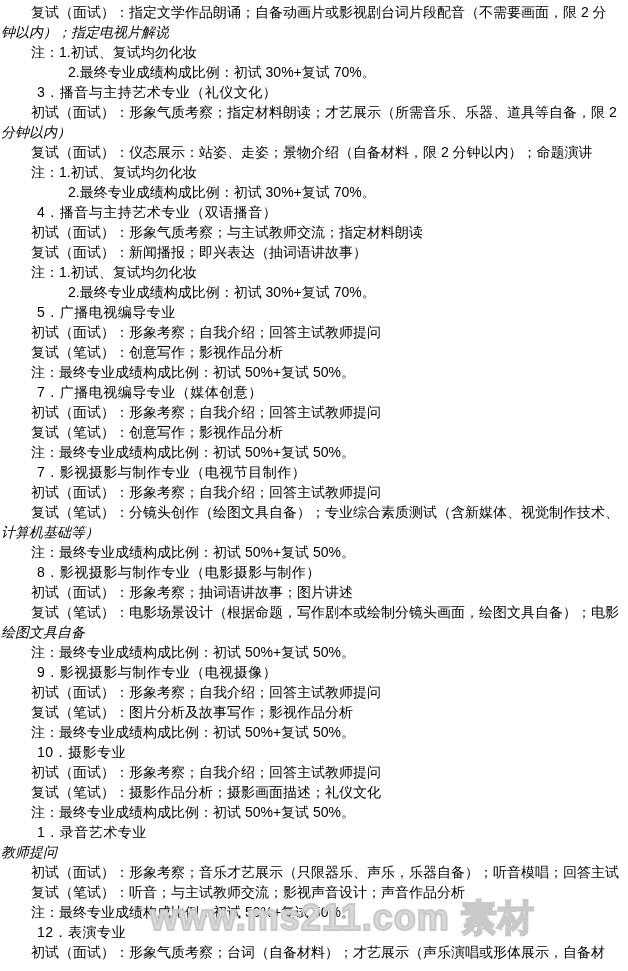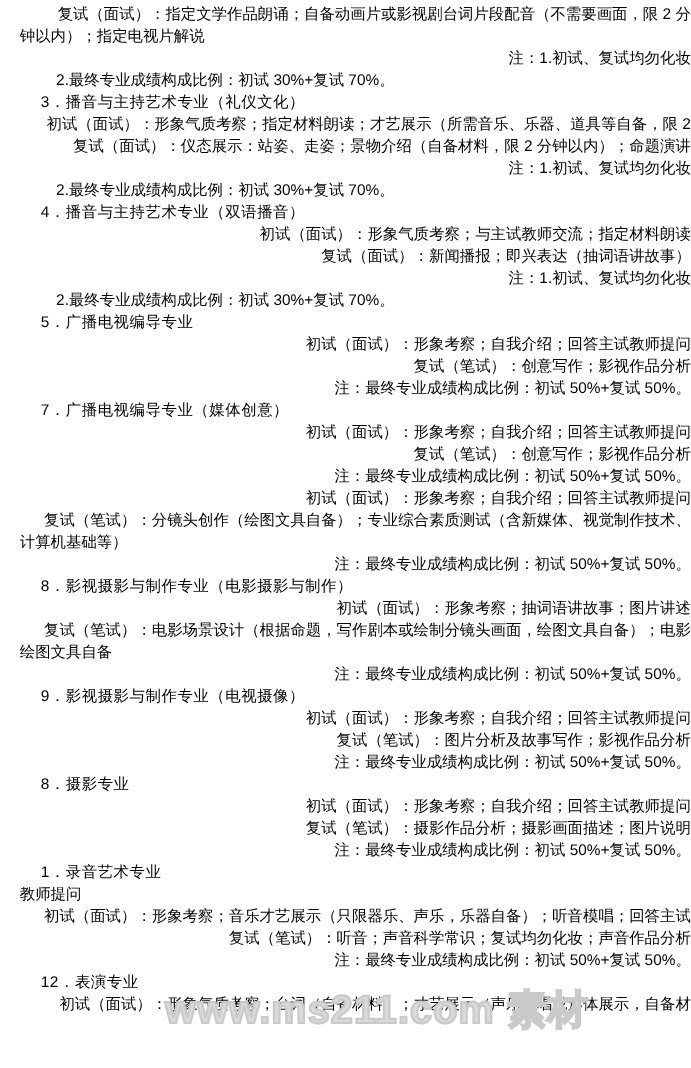--- a/index.html
+++ b/index.html
@@ -16,23 +16,23 @@
     box-sizing: border-box;
   }
   .doc { position: relative; z-index: 1; }
   .line {
     height: 20px;
     line-height: 20px;
     font-size: 14px;
     white-space: pre;
     overflow: hidden;
   }
-  .body-first { padding-left: 15px; text-align: right; }
-  .body-cont  { padding-left: 18px; }
-  .note-sub   { padding-left: 51px; }
+  .body-first { padding-left: 31px; }
+  .body-cont  { padding-left: 1px; font-style: italic; }
+  .note-sub   { padding-left: 68px; }
   .heading    { padding-left: 37px; font-weight: normal; letter-spacing: 0.5px; }
   .watermark {
     position: absolute;
     left: 150px;
     top: 894px;
     z-index: 2;
     font-size: 36px;
     font-weight: bold;
     letter-spacing: 1px;
     white-space: pre;
@@ -46,55 +46,57 @@
 <body>
 
 <div class="page">
   <div class="doc">
       <div class="line body-first">复试（面试）：指定文学作品朗诵；自备动画片或影视剧台词片段配音（不需要画面，限 2 分</div>
       <div class="line body-cont">钟以内）；指定电视片解说</div>
       <div class="line body-first">注：1.初试、复试均勿化妆</div>
       <div class="line note-sub">2.最终专业成绩构成比例：初试 30%+复试 70%。</div>
       <div class="line heading">3．播音与主持艺术专业（礼仪文化）</div>
       <div class="line body-first">初试（面试）：形象气质考察；指定材料朗读；才艺展示（所需音乐、乐器、道具等自备，限 2</div>
+      <div class="line body-cont">分钟以内）</div>
       <div class="line body-first">复试（面试）：仪态展示：站姿、走姿；景物介绍（自备材料，限 2 分钟以内）；命题演讲</div>
       <div class="line body-first">注：1.初试、复试均勿化妆</div>
       <div class="line note-sub">2.最终专业成绩构成比例：初试 30%+复试 70%。</div>
       <div class="line heading">4．播音与主持艺术专业（双语播音）</div>
       <div class="line body-first">初试（面试）：形象气质考察；与主试教师交流；指定材料朗读</div>
       <div class="line body-first">复试（面试）：新闻播报；即兴表达（抽词语讲故事）</div>
       <div class="line body-first">注：1.初试、复试均勿化妆</div>
       <div class="line note-sub">2.最终专业成绩构成比例：初试 30%+复试 70%。</div>
       <div class="line heading">5．广播电视编导专业</div>
       <div class="line body-first">初试（面试）：形象考察；自我介绍；回答主试教师提问</div>
       <div class="line body-first">复试（笔试）：创意写作；影视作品分析</div>
       <div class="line body-first">注：最终专业成绩构成比例：初试 50%+复试 50%。</div>
       <div class="line heading">7．广播电视编导专业（媒体创意）</div>
       <div class="line body-first">初试（面试）：形象考察；自我介绍；回答主试教师提问</div>
       <div class="line body-first">复试（笔试）：创意写作；影视作品分析</div>
       <div class="line body-first">注：最终专业成绩构成比例：初试 50%+复试 50%。</div>
+      <div class="line heading">7．影视摄影与制作专业（电视节目制作）</div>
       <div class="line body-first">初试（面试）：形象考察；自我介绍；回答主试教师提问</div>
       <div class="line body-first">复试（笔试）：分镜头创作（绘图文具自备）；专业综合素质测试（含新媒体、视觉制作技术、</div>
       <div class="line body-cont">计算机基础等）</div>
       <div class="line body-first">注：最终专业成绩构成比例：初试 50%+复试 50%。</div>
       <div class="line heading">8．影视摄影与制作专业（电影摄影与制作）</div>
       <div class="line body-first">初试（面试）：形象考察；抽词语讲故事；图片讲述</div>
       <div class="line body-first">复试（笔试）：电影场景设计（根据命题，写作剧本或绘制分镜头画面，绘图文具自备）；电影</div>
       <div class="line body-cont">绘图文具自备</div>
       <div class="line body-first">注：最终专业成绩构成比例：初试 50%+复试 50%。</div>
       <div class="line heading">9．影视摄影与制作专业（电视摄像）</div>
       <div class="line body-first">初试（面试）：形象考察；自我介绍；回答主试教师提问</div>
       <div class="line body-first">复试（笔试）：图片分析及故事写作；影视作品分析</div>
       <div class="line body-first">注：最终专业成绩构成比例：初试 50%+复试 50%。</div>
-      <div class="line heading">8．摄影专业</div>
+      <div class="line heading">10．摄影专业</div>
       <div class="line body-first">初试（面试）：形象考察；自我介绍；回答主试教师提问</div>
-      <div class="line body-first">复试（笔试）：摄影作品分析；摄影画面描述；图片说明</div>
+      <div class="line body-first">复试（笔试）：摄影作品分析；摄影画面描述；礼仪文化</div>
       <div class="line body-first">注：最终专业成绩构成比例：初试 50%+复试 50%。</div>
       <div class="line heading">1．录音艺术专业</div>
       <div class="line body-cont">教师提问</div>
       <div class="line body-first">初试（面试）：形象考察；音乐才艺展示（只限器乐、声乐，乐器自备）；听音模唱；回答主试</div>
-      <div class="line body-first">复试（笔试）：听音；声音科学常识；复试均勿化妆；声音作品分析</div>
+      <div class="line body-first">复试（笔试）：听音；与主试教师交流；影视声音设计；声音作品分析</div>
       <div class="line body-first">注：最终专业成绩构成比例：初试 50%+复试 50%。</div>
       <div class="line heading">12．表演专业</div>
       <div class="line body-first">初试（面试）：形象气质考察；台词（自备材料）；才艺展示（声乐演唱或形体展示，自备材</div>
     </div>
   <div class="watermark">www.ms211.com 素材</div>
 </div>
 
 </body></html>

